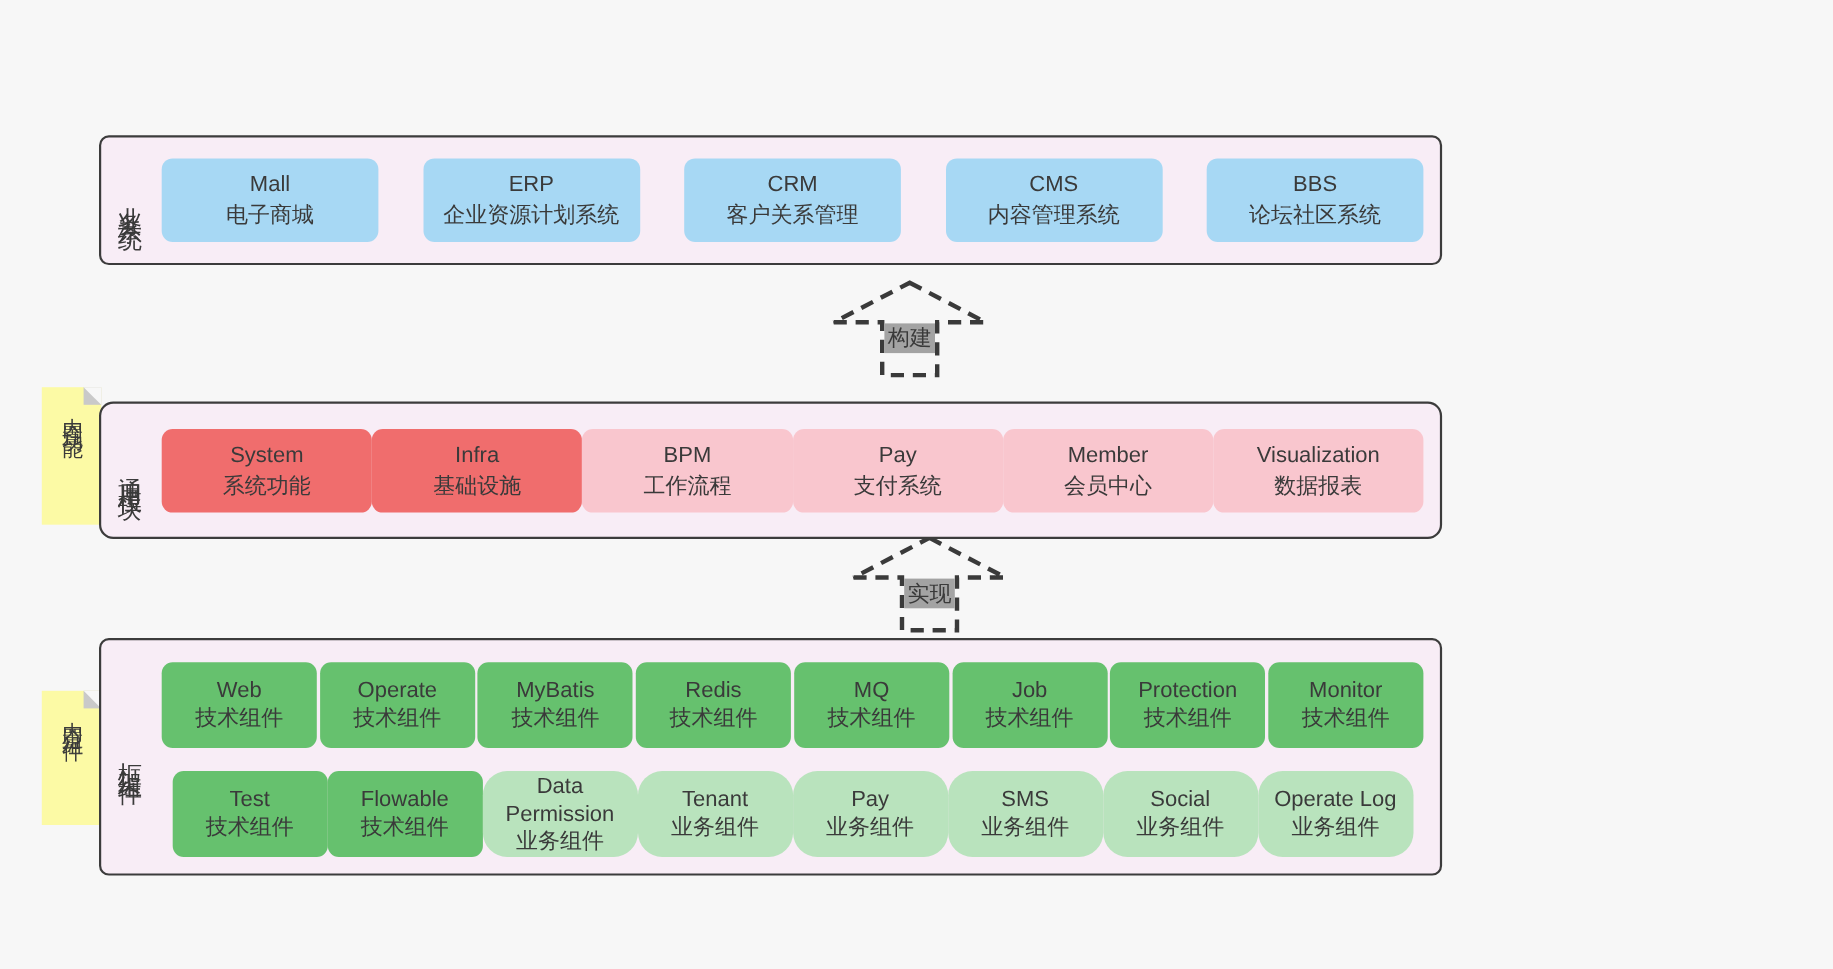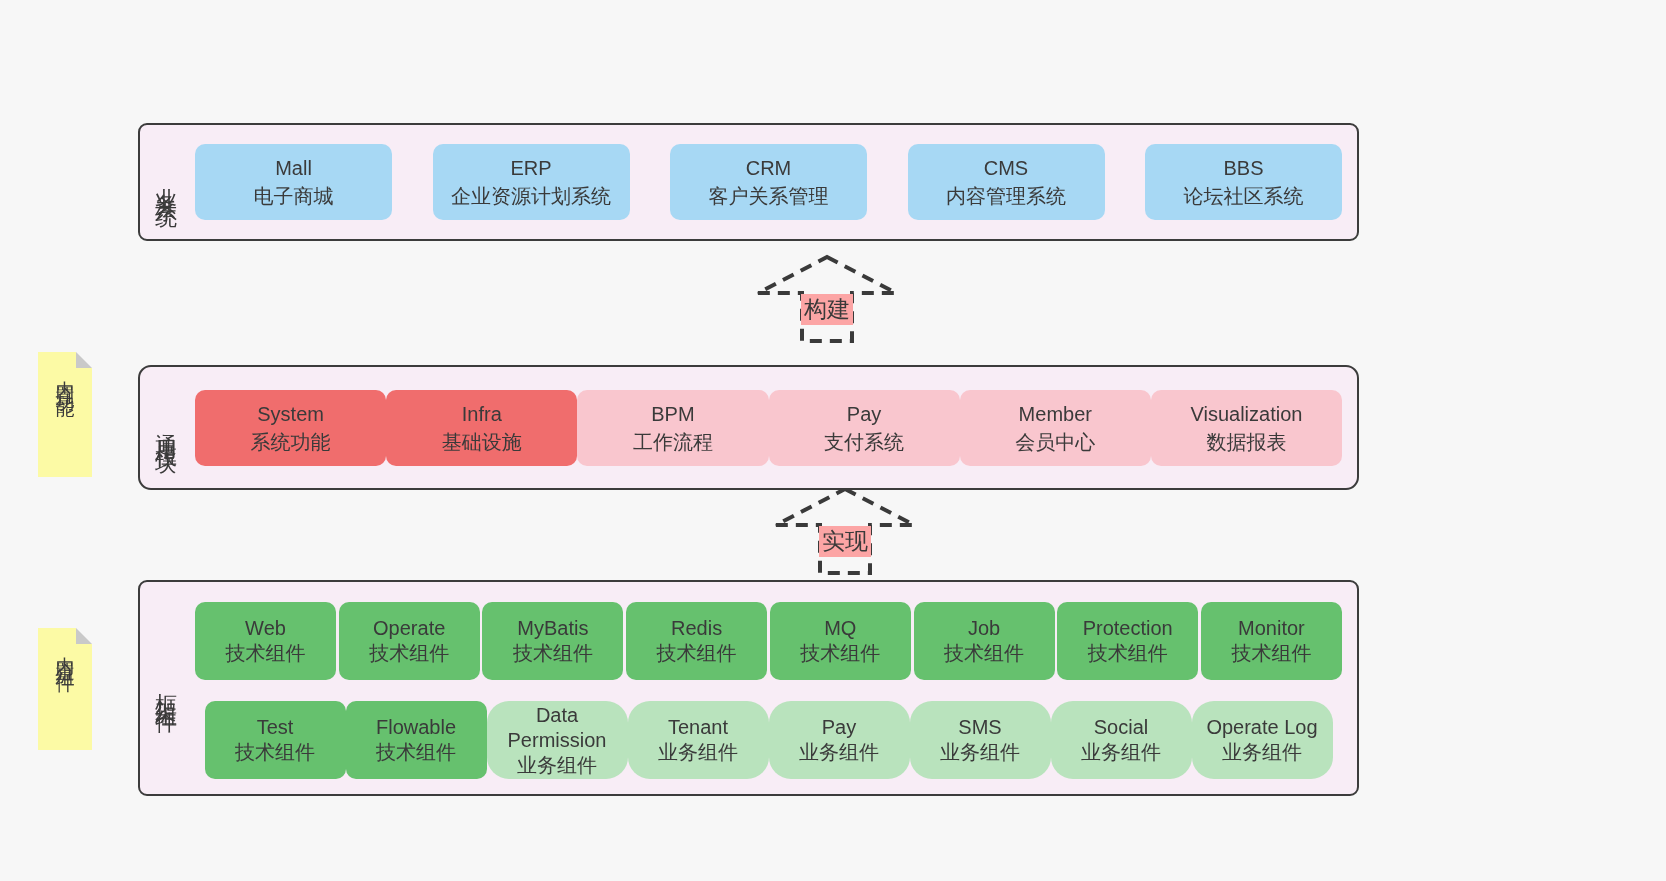--- a/index.html
+++ b/index.html
@@ -26,21 +26,20 @@
     color: var(--text);
   }
   .band {
     position: absolute;
     left: 90px;
     width: 1221px;
     background: var(--band-bg);
     border: 2px solid var(--band-border);
     border-radius: 9px;
     z-index: 2;
-    margin-left: 48px;
   }
   .band-label {
     position: absolute;
     left: 11px;
     top: 50%;
     transform: translateY(-50%);
     writing-mode: vertical-rl;
     text-orientation: upright;
     font-size: 22px;
     letter-spacing: 6px;
@@ -106,23 +105,23 @@
     stroke: var(--text);
     stroke-width: 4;
     stroke-dasharray: 12 8;
     stroke-linejoin: miter;
   }
   .arrow-label {
     position: absolute;
     left: 50%;
     top: 40px;
     transform: translateX(-50%);
-    background: #fca5a5;
+    background: #a3a3a3;
     padding: 0 3px;
-    font-size: 23px;
+    font-size: 20px;
     white-space: nowrap;
   }
 </style>
 </head>
 <body>
 
 <section class="band band-wide" style="top:123px; height:118px;">
   <div class="band-label">业务系统</div>
   <div class="boxes fill">
       <div class="box v-blue">

